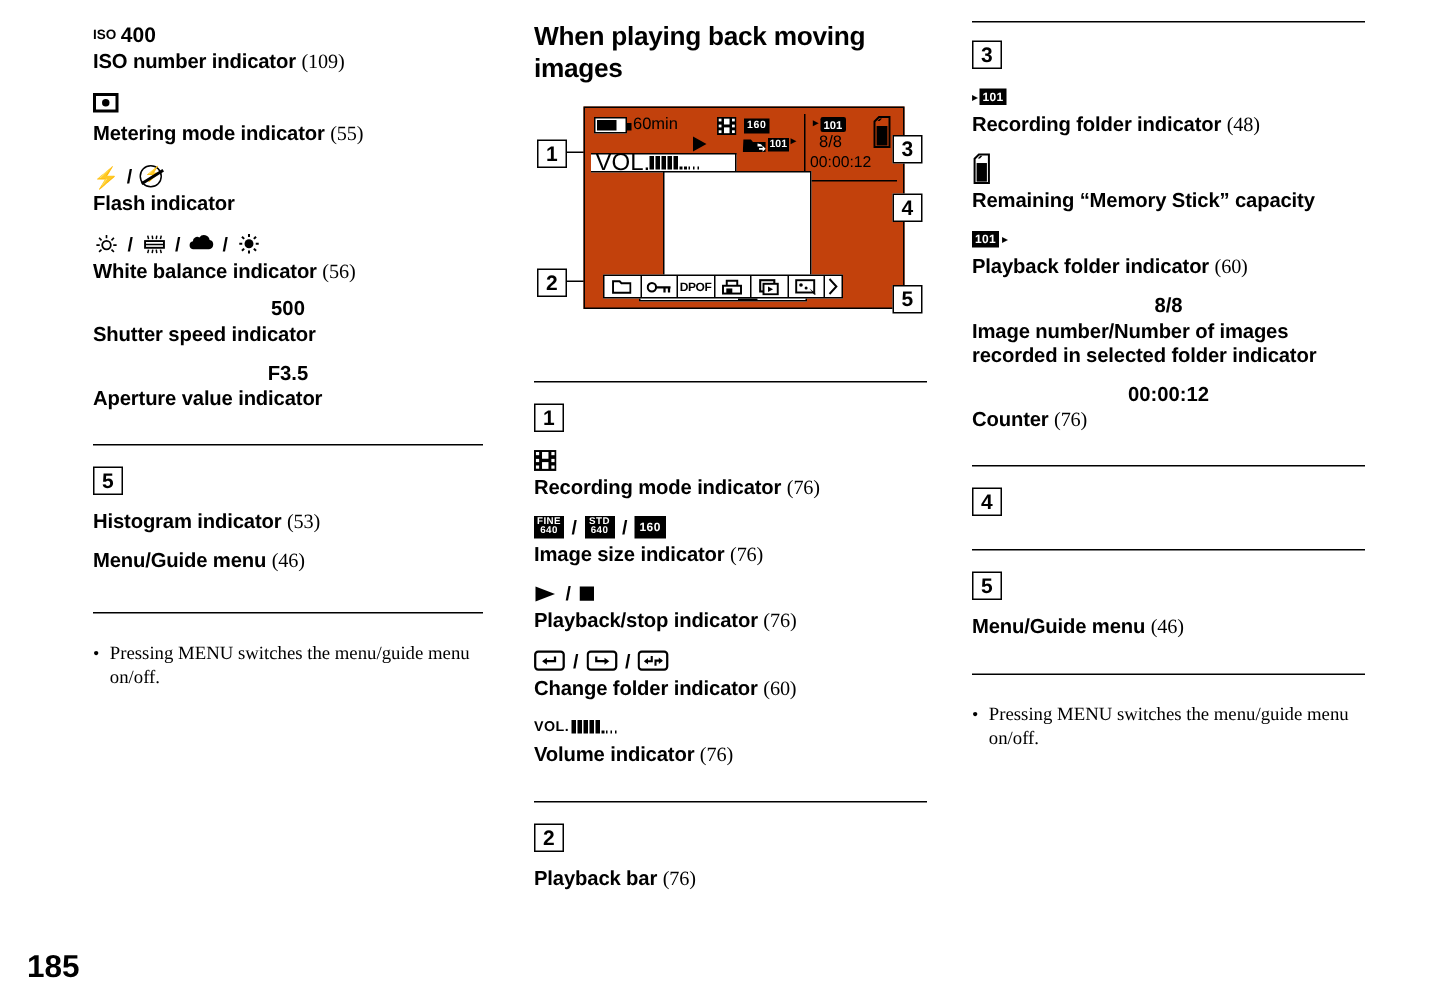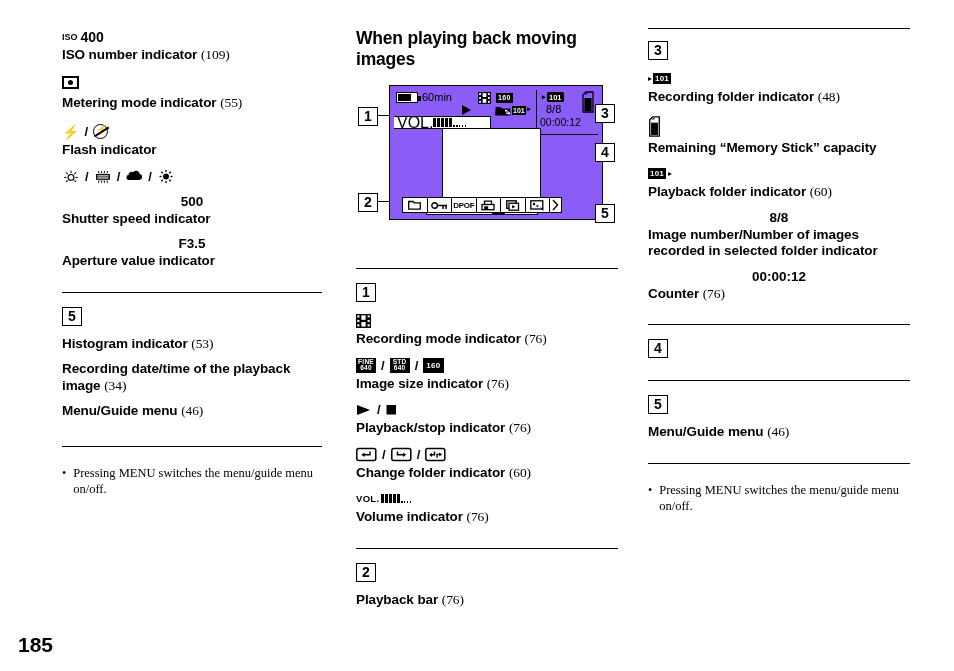--- a/index.html
+++ b/index.html
@@ -8,21 +8,21 @@
     width:954px; height:671px;
     background:#ffffff;
     font-family:"Liberation Sans", sans-serif;
     color:#000;
     position:relative;
     overflow:hidden;
   }
   .page { position:absolute; inset:0; }
 
   
-  .col { position:absolute; top:28px; }
+  .col { position:absolute; top:14px; }
   .col-left  { left:62px;  width:260px; }
   .col-mid   { left:356px; width:262px; }
   .col-right { left:648px; width:262px; }
 
   
   .lbl {
     font-weight:bold;
     font-size:13.5px;
     line-height:16.5px;
     letter-spacing:-0.1px;
@@ -127,21 +127,21 @@
   }
 
   
   .msglyph { width:13px;height:21px;display:block; }
 
   
   .figure { position:relative; width:262px; height:160px; }
   .lcd {
     position:absolute; left:33px; top:3px;
     width:214px; height:135px;
-    border:1.8px solid #000; background:#8b5cf6;
+    border:1.8px solid #000; background:#c2410c;
   }
   .lcd-inner { position:absolute; inset:4px; }
 
   .lcd-toprow { position:absolute; left:0; top:0; width:100%; height:26px; }
   .batt {
     position:absolute; left:2px; top:2px; width:22px; height:11px;
     border:1.5px solid #000; background:#fff;
   }
   .batt:after{
     content:""; position:absolute; right:-3.5px; top:3px; width:3px; height:5px; background:#000;
@@ -314,20 +314,24 @@
               <line x1="10" y1="13" x2="10" y2="15.2"></line>
             <line x1="2.8" y1="8" x2="5" y2="8"></line>
               <line x1="15" y1="8" x2="17.2" y2="8"></line>
             <line x1="4.8" y1="2.8" x2="6.4" y2="4.4"></line>
               <line x1="13.6" y1="11.6" x2="15.2" y2="13.2"></line>
             <line x1="15.2" y1="2.8" x2="13.6" y2="4.4"></line>
               <line x1="6.4" y1="11.6" x2="4.8" y2="13.2"></line>
           </g>
         </svg>
       </div>
+      <div class="lbl">
+        <span>White balance indicator</span>
+        <span class="pg">(56)</span>
+      </div>
     </div>
 
     <div class="entry tight">
       <div class="mono-val">500</div>
       <div class="lbl">Shutter speed indicator</div>
     </div>
 
     <div class="entry tight">
       <div class="mono-val">F3.5</div>
       <div class="lbl">Aperture value indicator</div>
@@ -337,24 +341,20 @@
 
     <div class="numbox-wrap">
       <span class="numbox">5</span>
     </div>
 
     <div class="lbl entry tight">
       <span>Histogram indicator</span>
       <span class="pg">(53)</span>
     </div>
 
-    <div class="lbl entry tight">
-      <span>Recording date/time of the playback image</span>
-      <span class="pg">(34)</span>
-    </div>
 
     <div class="lbl entry tight">
       <span>Menu/Guide menu</span>
       <span class="pg">(46)</span>
     </div>
 
     <div class="rule" style="margin-top:26px;margin-bottom:18px"></div>
 
     <div class="note">
       <span class="bul">•</span>

